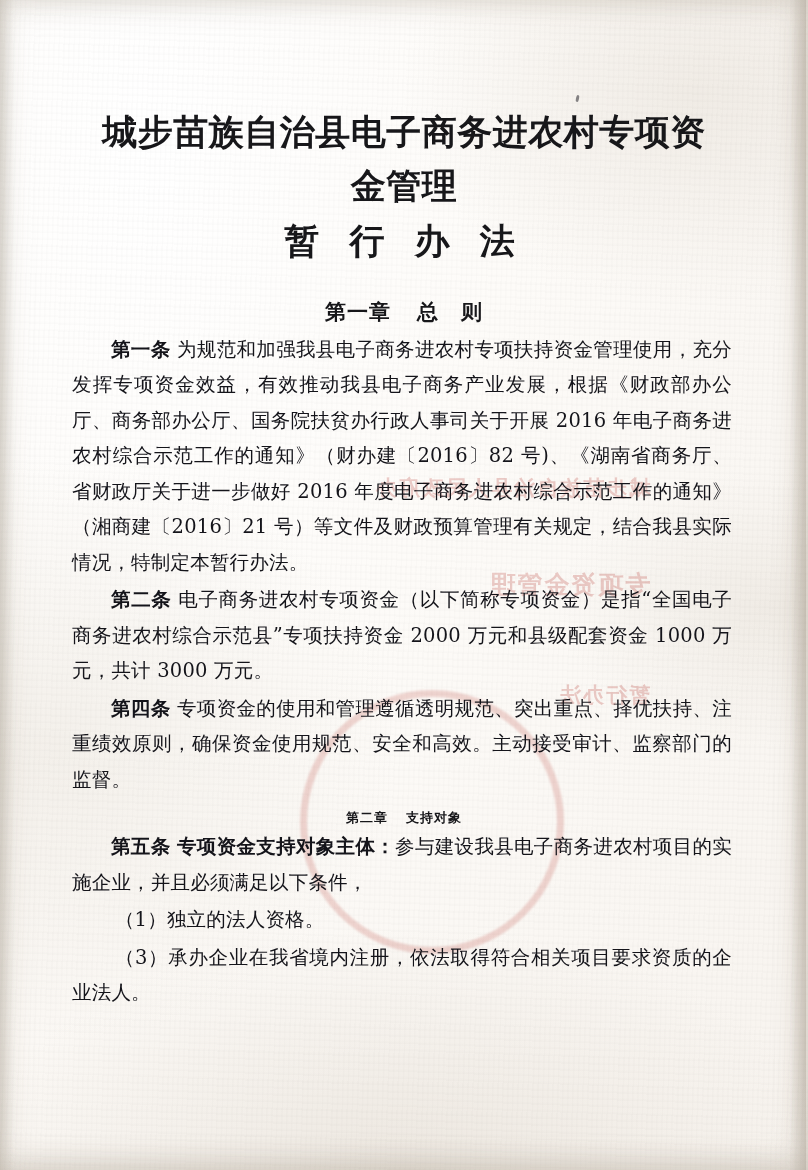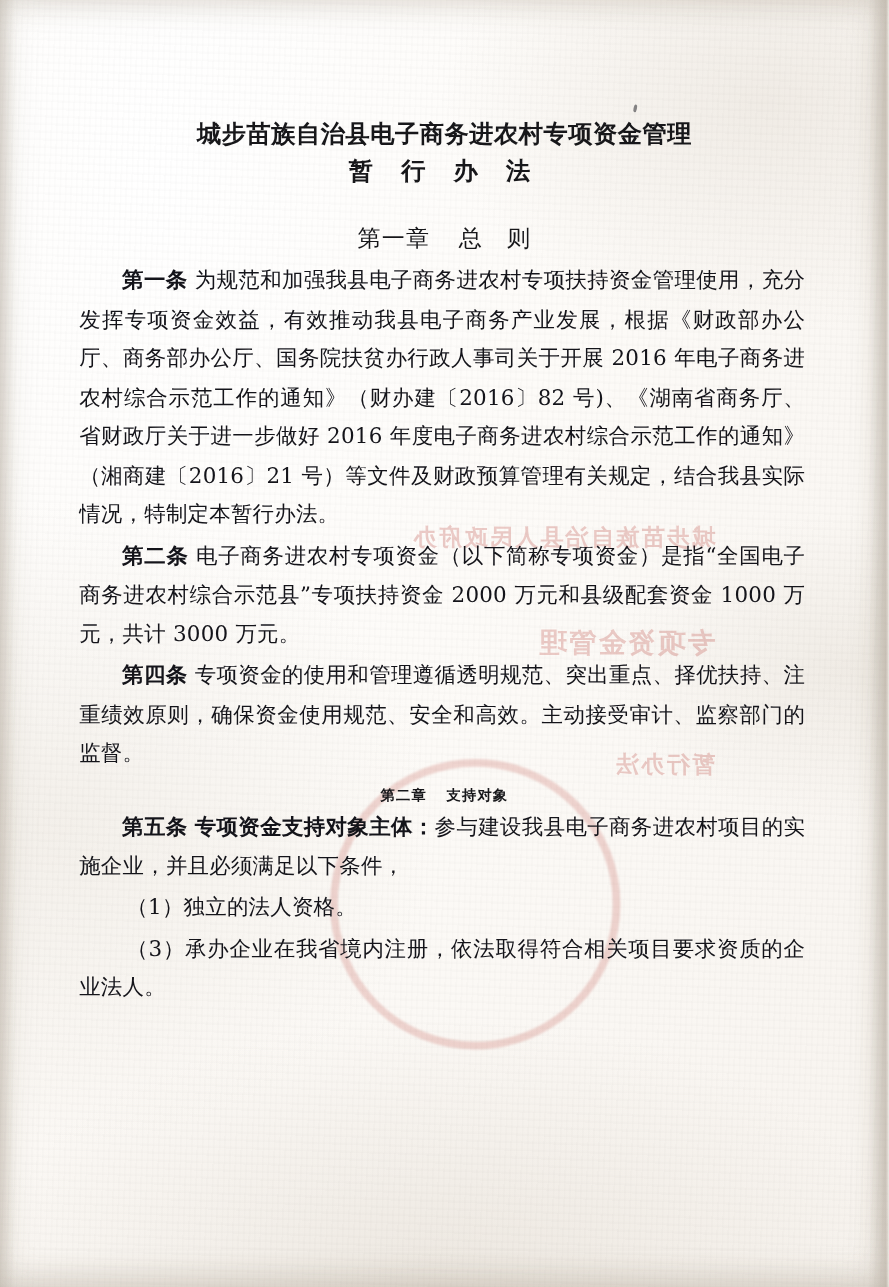--- a/index.html
+++ b/index.html
@@ -80,34 +80,34 @@
     pointer-events: none;
     filter: blur(0.8px);
   }
   .content {
     position: relative;
     z-index: 3;
     padding: 0;
   }
   .doc-title {
     text-align: center;
-    font-size: 22px;
+    font-size: 35px;
     font-weight: bold;
     line-height: 1.55;
     color: #17171a;
     margin: 105px 96px 0 96px;
     letter-spacing: 0.5px;
   }
   .doc-title .line2 {
     letter-spacing: 9px;
   }
   .chapter {
     text-align: center;
     font-size: 21px;
-    font-weight: normal;
+    font-weight: bold;
     color: #17171a;
     margin: 30px 0 6px 0;
     letter-spacing: 1px;
   }
   .chapter .gap { display: inline-block; width: 26px; }
   .chapter2 {
     text-align: center;
     font-size: 13px;
     font-weight: bold;
     color: #17171a;

